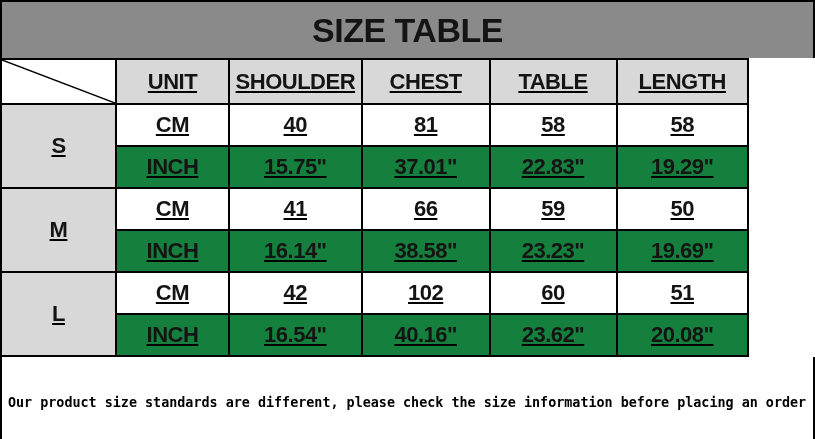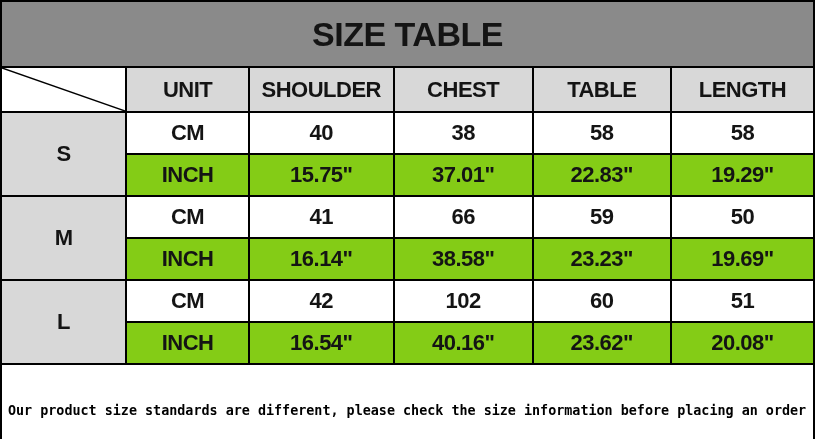--- a/index.html
+++ b/index.html
@@ -2,48 +2,48 @@
 <html><head>
 <meta charset="utf-8">
 <style>
   html, body { margin: 0; padding: 0; background: #fff; }
   .page {
     width: 815px; height: 439px; position: relative;
     background: #ffffff; overflow: hidden;
     font-family: "Liberation Sans", sans-serif;
   }
   .title-band {
-    box-sizing: border-box; height: 66px;
+    box-sizing: border-box; height: 58px;
     border: 2px solid #000; border-bottom: none;
     background: #8a8a8a;
     display: flex; align-items: center; justify-content: center;
   }
   .title-band .title-text {
     font-size: 34px; font-weight: bold; color: #141414;
     letter-spacing: -0.5px; font-stretch: condensed;
   }
   table.size-table {
-    width: 815px; height: 297px;
-    border-collapse: collapse; table-layout: fixed;
+    width: 749px; height: 297px;
+    border-collapse: collapse; table-layout: fixed; text-decoration: underline;
   }
   table.size-table th, table.size-table td {
     border: 2px solid #000; padding: 0;
     text-align: center; vertical-align: middle;
     font-weight: bold; font-size: 22px; color: #141414;
     letter-spacing: -0.5px; font-stretch: condensed;
     overflow: hidden;
   }
   tr.header-row { height: 45px; }
   tr.data-row { height: 42px; }
   .col-header { background: #d8d8d8; }
   .size-cell { background: #d8d8d8; }
   .diag-cell { background: #ffffff; position: relative; }
   .diag-cell svg { position: absolute; left: 0; top: 0; width: 100%; height: 100%; display: block; }
   tr.row-cm td { background: #ffffff; }
-  tr.row-inch td { background: #84cc16; }
+  tr.row-inch td { background: #15803d; }
   .footer-note {
     box-sizing: border-box; height: 91px;
     border-left: 2px solid #000; border-right: 2px solid #000;
     background: #ffffff;
     display: flex; align-items: center;
     padding: 0 6px;
   }
   .footer-note .note-text {
     font-family: "DejaVu Sans Mono", monospace;
     font-weight: bold; font-size: 13.4px; color: #000;
@@ -80,21 +80,21 @@
         <th class="col-header">SHOULDER</th>
         <th class="col-header">CHEST</th>
         <th class="col-header">TABLE</th>
         <th class="col-header">LENGTH</th>
       </tr>
 
       <tr class="data-row row-cm">
         <th class="size-cell" rowspan="2">S</th>
         <td>CM</td>
         <td>40</td>
-        <td>38</td>
+        <td>81</td>
         <td>58</td>
         <td>58</td>
       </tr>
       <tr class="data-row row-inch">
         <td>INCH</td>
         <td>15.75"</td>
         <td>37.01"</td>
         <td>22.83"</td>
         <td>19.29"</td>
       </tr>

